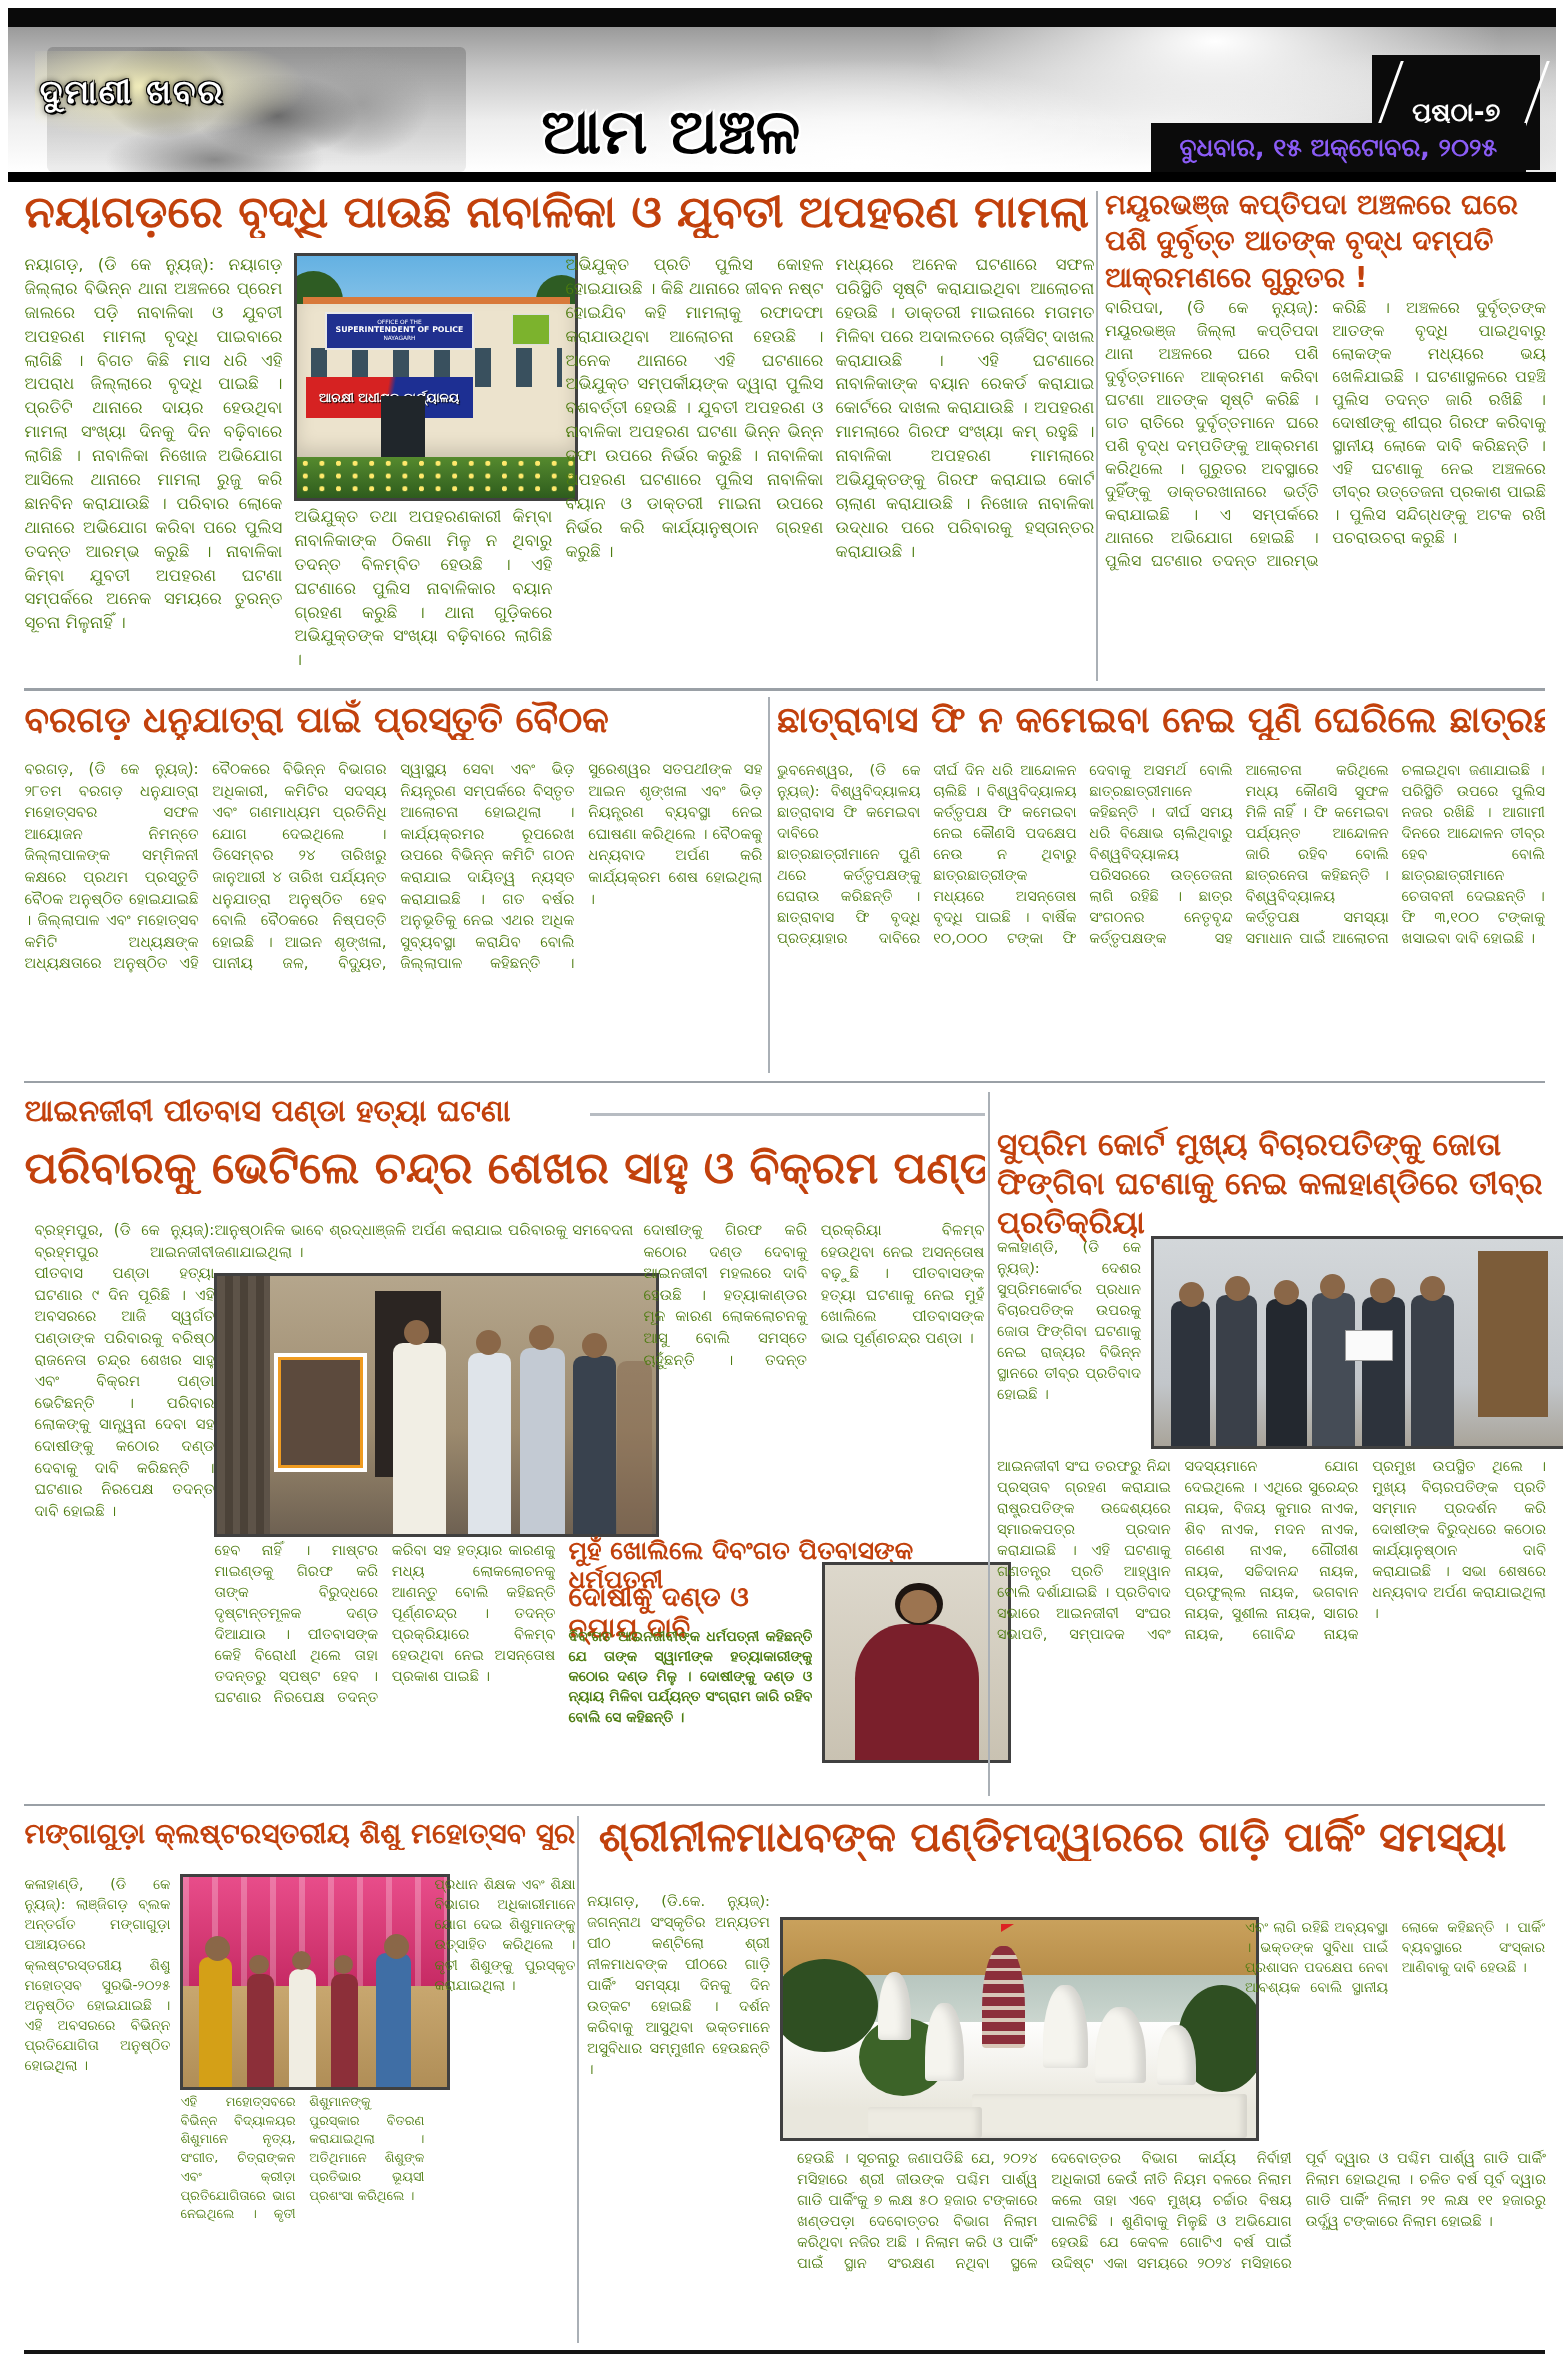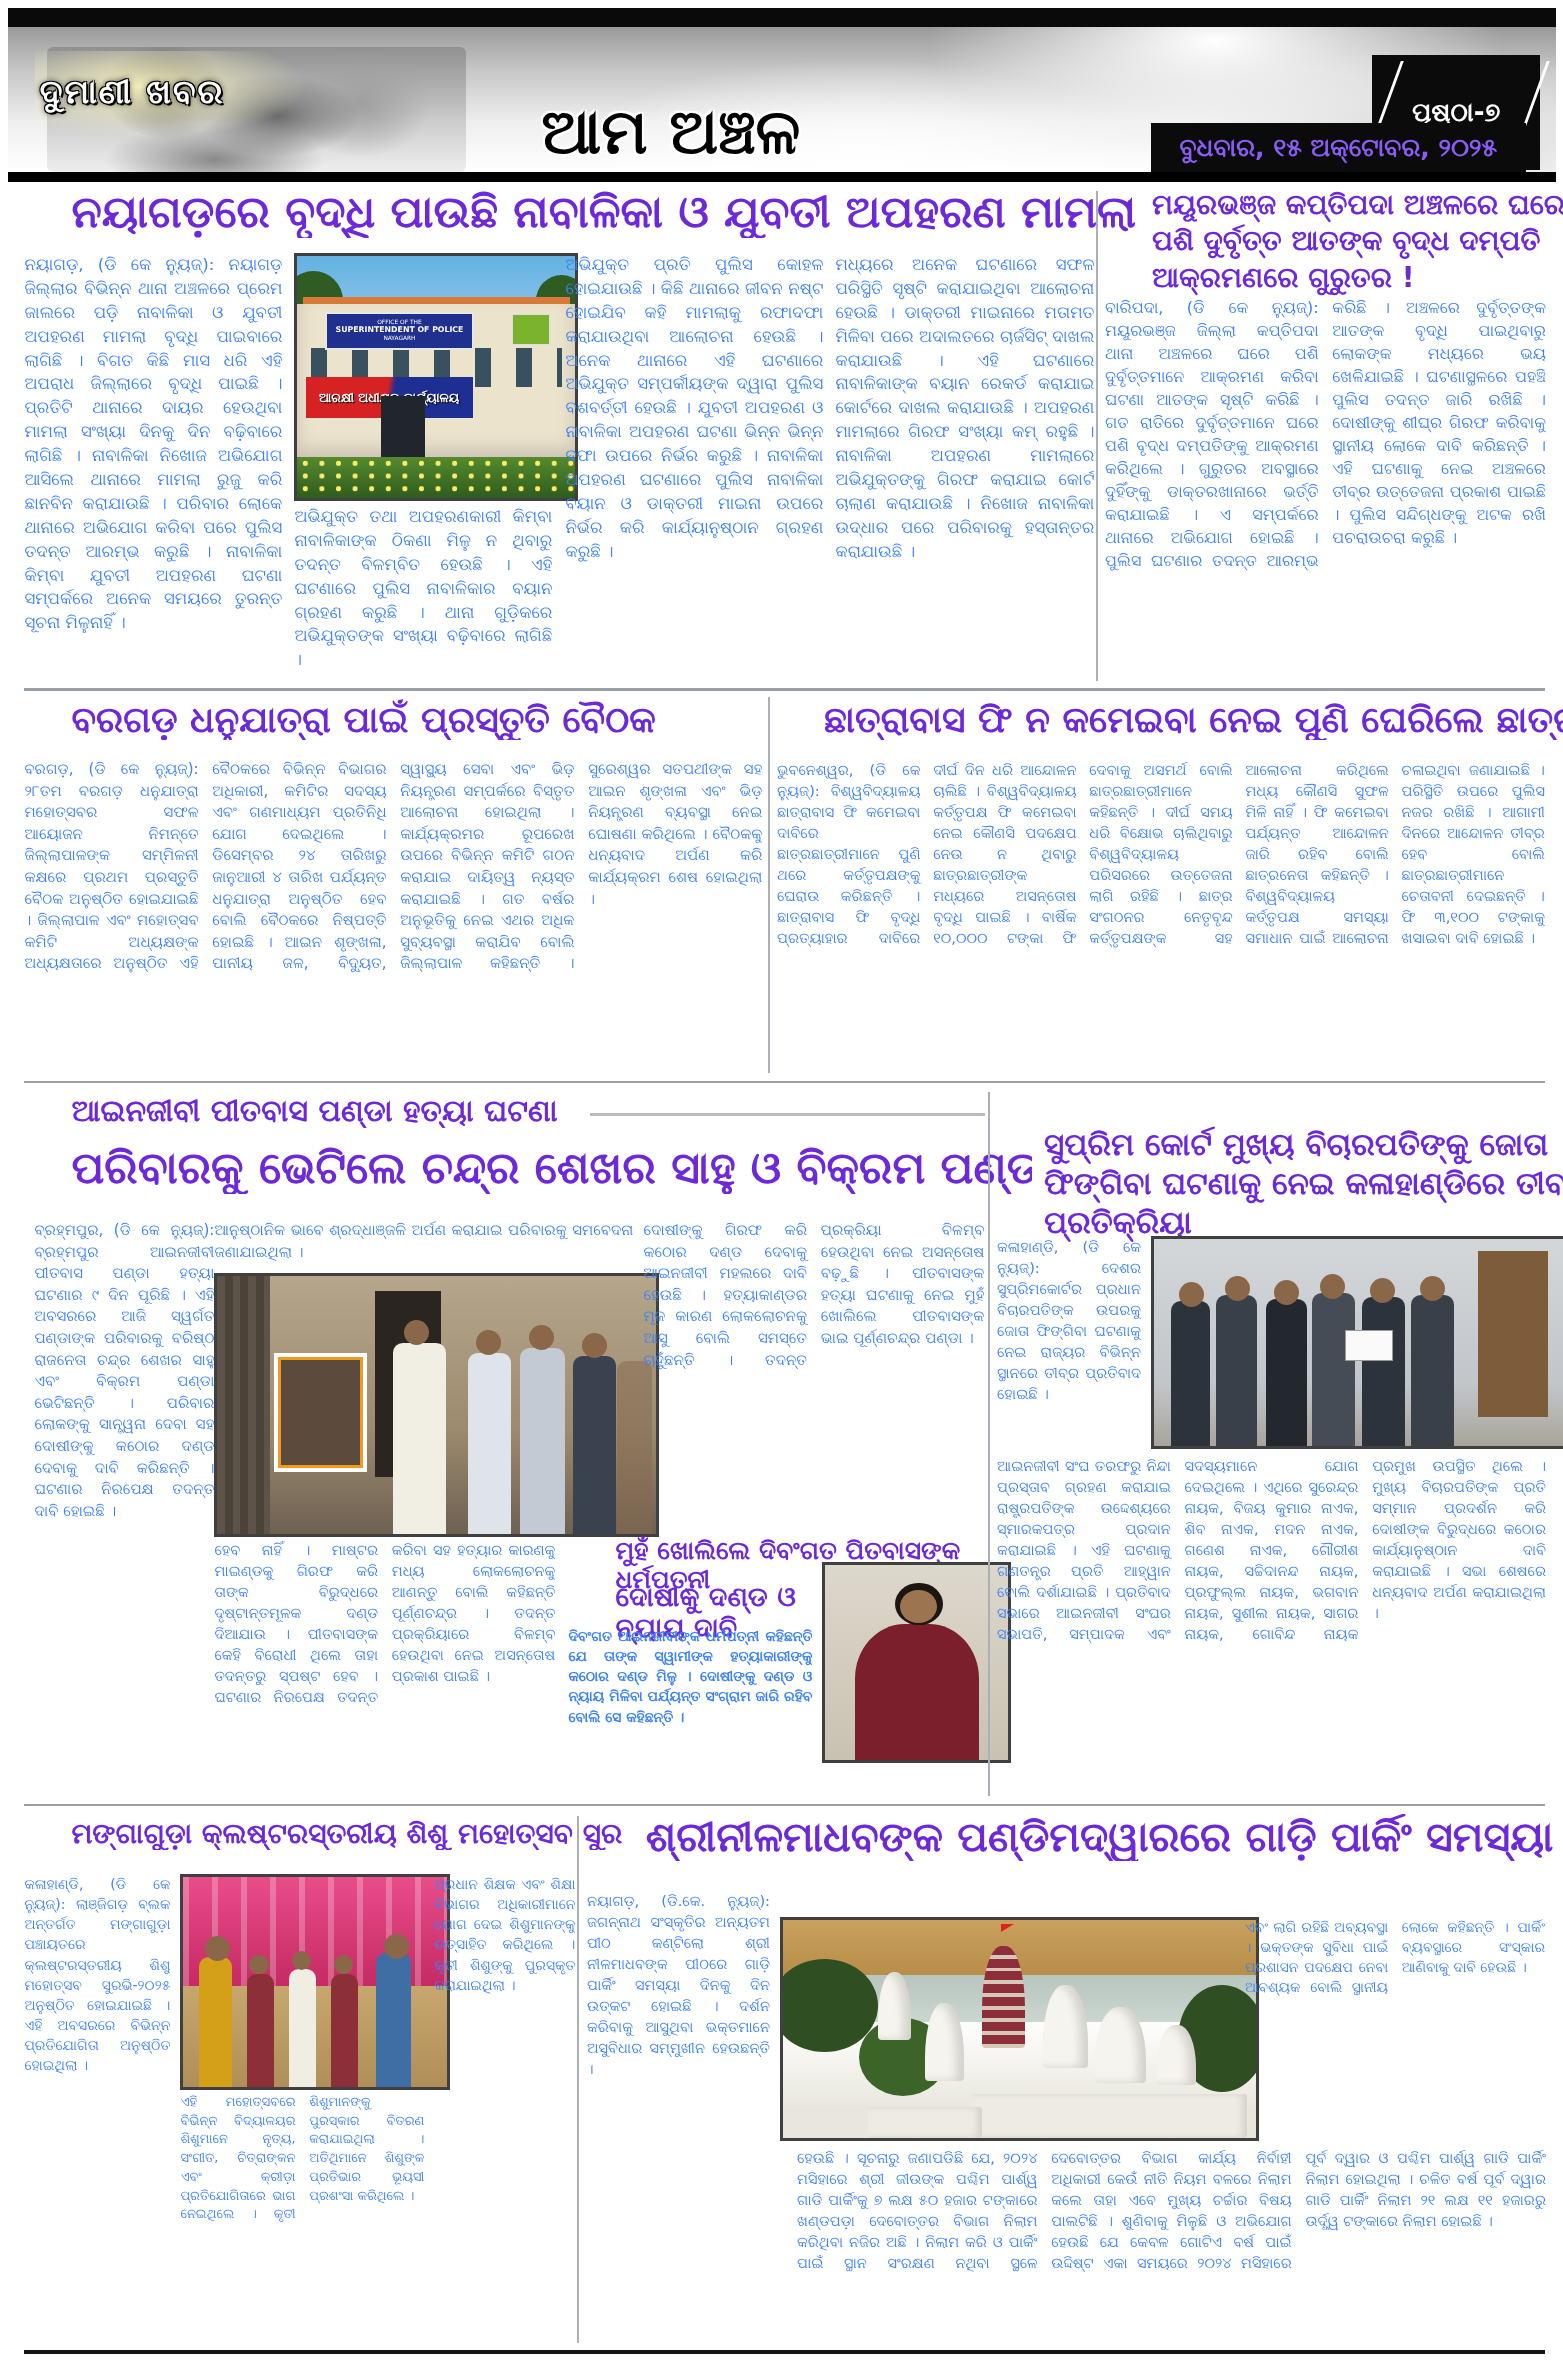--- a/index.html
+++ b/index.html
@@ -30,23 +30,23 @@
       font-weight:bold;color:#000;
       text-shadow:-2px -2px 0 #fff,2px -2px 0 #fff,-2px 2px 0 #fff,2px 2px 0 #fff,0 0 4.9px #fff;}
   .pageno{position:absolute;right:15.6px;top:47px;width:168px;height:115px;background:#0b0b0b;
       display:flex;align-items:center;justify-content:center;color:#fff;font-size:26px;font-weight:bold;}
   .pageno::before,.pageno::after{content:"";position:absolute;top:5.9px;bottom:5.9px;width:2.9px;background:#fff;transform:skewX(-20deg);}
   .pageno::before{left:9.8px;} .pageno::after{right:9.8px;}
   .datebox{position:absolute;left:1143px;top:115px;width:375px;height:51px;background:#0b0b0b;
       display:flex;align-items:center;justify-content:center;color:#8b5cf6;font-size:25px;font-weight:bold;}
   .header-bottom{position:absolute;left:0;right:0;bottom:0;height:9.8px;background:#000;}
   
-  .headline{font-weight:bold;color:#6d28d9;line-height:1.15;margin-left:47px;}
+  .headline{font-weight:bold;color:#c2410c;line-height:1.15;}
   .nowrap{white-space:nowrap;overflow:hidden;}
-  .body-text{font-size:16.6px;line-height:1.44;text-align:justify;color:#3b82f6;overflow:hidden;
+  .body-text{font-size:16.6px;line-height:1.44;text-align:justify;color:#4d7c0f;overflow:hidden;
       word-break:break-word;}
   .cols-2{column-count:2;column-gap:13.7px;}
   .cols-3{column-count:3;column-gap:13.7px;}
   .cols-4{column-count:4;column-gap:13.7px;}
   .cols-5{column-count:5;column-gap:12.7px;}
   .vrule{width:2px;background:#aab0b6;}
   .hrule{height:2.9px;background:#9aa0a6;}
   .kicker-rule{height:2.9px;background:#b7bcc2;}
   .bottom-rule{height:3.9px;background:#151515;}
   

